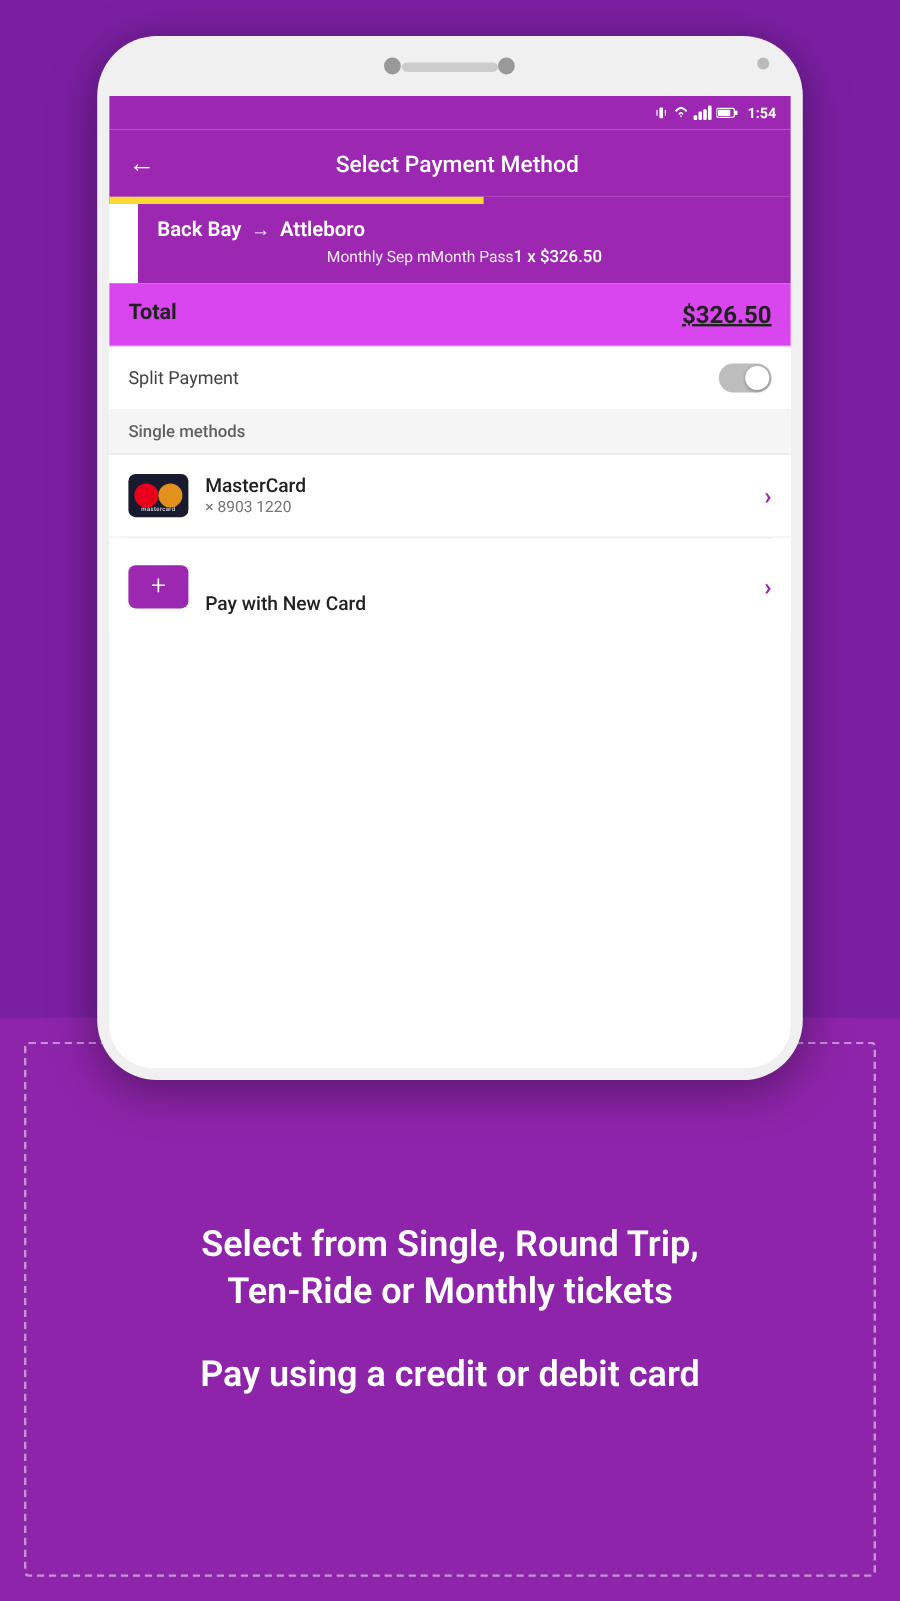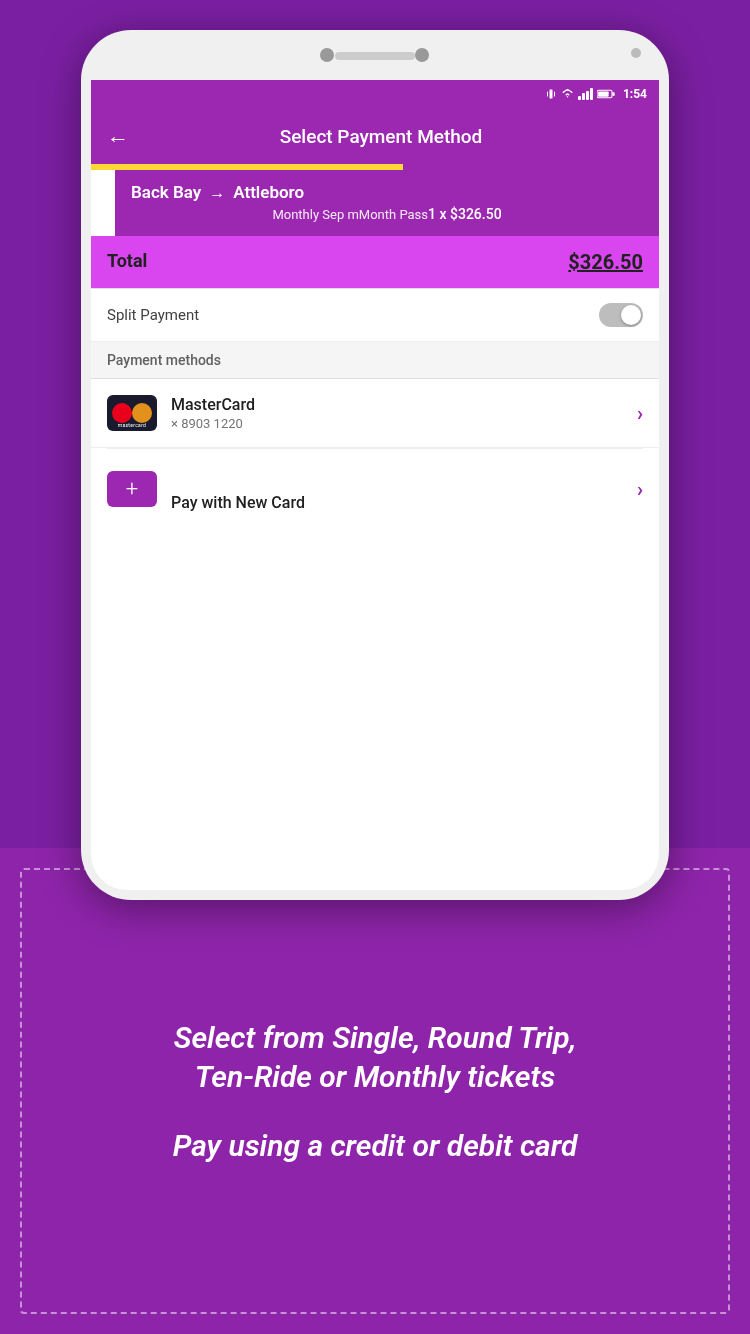--- a/index.html
+++ b/index.html
@@ -26,21 +26,20 @@
       left: 0;
       right: 0;
       height: 486px;
       background-color: #8e24aa;
       display: flex;
       flex-direction: column;
       align-items: center;
       justify-content: center;
       gap: 30px;
       padding: 4px 60px;
-      font-style: italic;
     }
 
     .promo-border {
       position: absolute;
       inset: 20px;
       border: 2px dashed rgba(255,255,255,0.5);
       border-radius: 4px;
       pointer-events: none;
     }
 
@@ -500,21 +499,21 @@
     </div>
 
     <div class="split-payment-row">
       <span class="split-label">Split Payment</span>
       <div class="toggle">
         <div class="toggle-knob"></div>
       </div>
     </div>
 
     <div class="payment-methods-header">
-      <span>Payment methods</span>
+      <span>Single methods</span>
     </div>
 
     <div class="payment-method-item">
       <div class="mastercard-icon">
         <div class="mc-circle-left"></div>
         <div class="mc-circle-right"></div>
         <span class="mastercard-label-text">mastercard</span>
       </div>
       <div class="payment-info">
         <div class="card-name">MasterCard</div>

